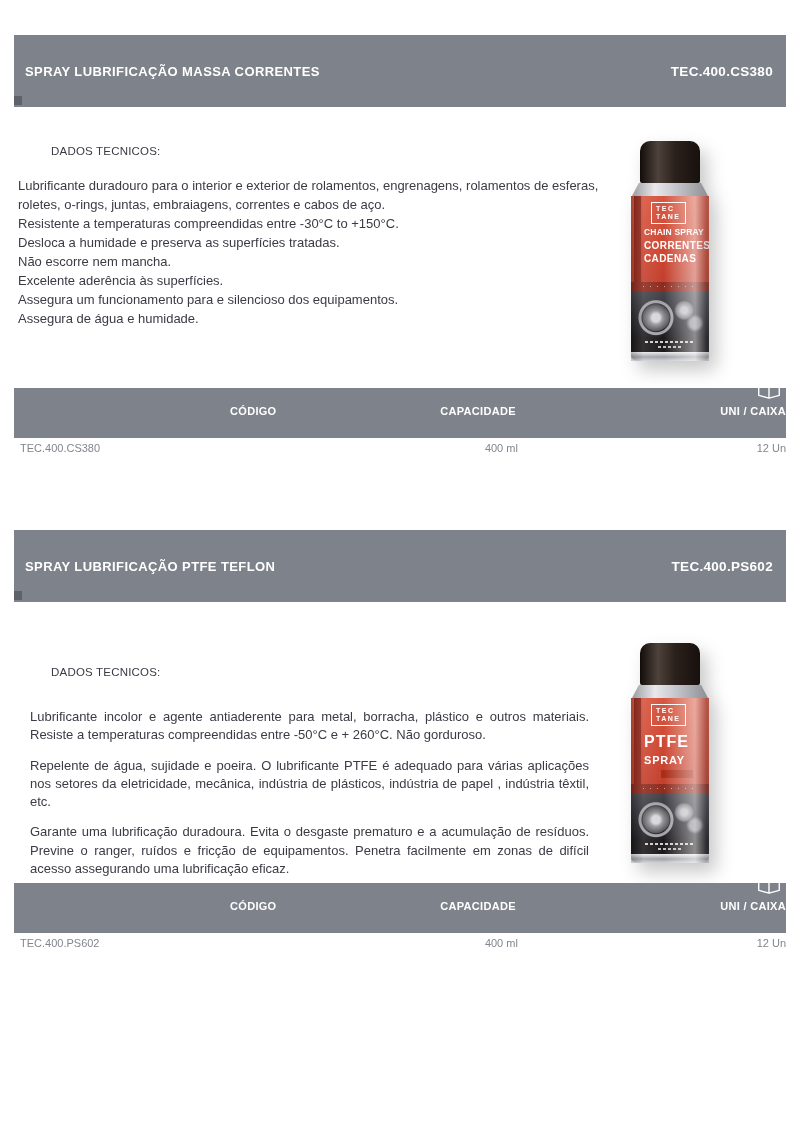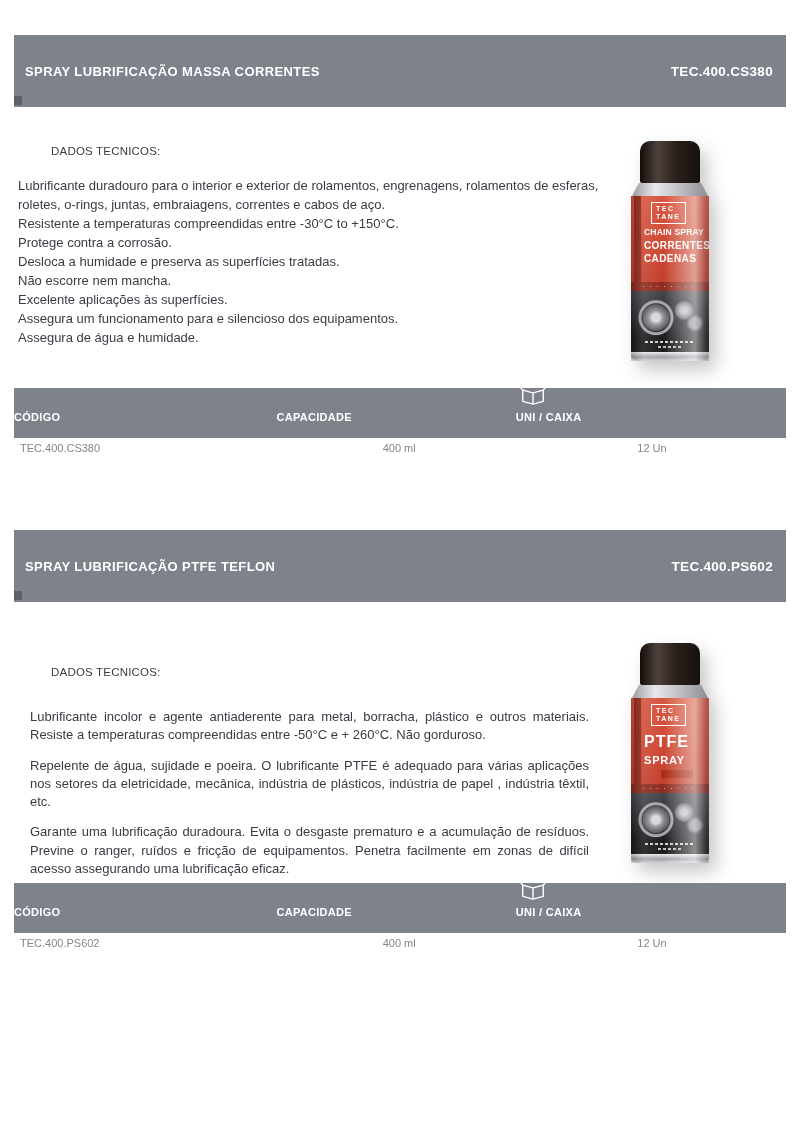--- a/index.html
+++ b/index.html
@@ -22,26 +22,26 @@
   .sec2 .dados{top:136px;}
   .desc{position:absolute;left:18px;color:#3a3b44;font-size:13px;}
   .sec1 .desc{top:141px;}
   .sec2 .desc{top:166px;width:583px;}
   .desc .dline{line-height:19px;white-space:nowrap;}
   .desc p{margin:12px;text-align:justify;line-height:18.3px;}
 
   
   .ptable{position:absolute;top:353px;left:14px;width:772px;}
   .thead{height:50px;background:#7e828b;display:flex;}
-  .th{display:flex;flex-direction:column;align-items:flex-start;justify-content:flex-end;
-      padding-bottom:15px;color:#fff;font-weight:bold;font-size:11px;letter-spacing:.3px;}
+  .th{display:flex;flex-direction:column;align-items:flex-end;justify-content:flex-end;
+      padding-bottom:21px;color:#fff;font-weight:bold;font-size:11px;letter-spacing:.3px;}
   .c1{width:34%;}.c2{width:31%;}.c3{width:35%;}
   .boxicon{margin-bottom:3px;}
   .trow{display:flex;padding-top:4px;color:#83868e;font-size:11px;}
-  .td{text-align:center;}
+  .td{text-align:right;}
   .td.c1{text-align:left;padding-left:6px;}
 
   
   .can{position:absolute;width:78px;filter:drop-shadow(7px 9px 9px rgba(0,0,0,.22));}
   .sec1 .can{top:106px;left:631px;}
   .sec2 .can{top:113px;left:631px;}
   .cap{width:60px;height:42px;margin:0 auto;border-radius:10px 10px 2px 2px;
        background:linear-gradient(90deg,#120d0b,#4e423b 30%,#2b211c 58%,#17100d);}
   .shoulder{width:76px;height:13px;margin:0 auto;
        background:linear-gradient(90deg,#9a9aa0,#e9e9ec 30%,#c2c3c8 60%,#8e8f95);
@@ -90,24 +90,23 @@
       <span class="code">TEC.400.CS380</span>
       <i class="notch"></i>
     </header>
 
     <div class="dados">DADOS TECNICOS:</div>
 
     <div class="desc">
       <div class="dline">Lubrificante duradouro para o interior e exterior de rolamentos, engrenagens, rolamentos de esferas,</div>
       <div class="dline">roletes, o-rings, juntas, embraiagens, correntes e cabos de aço.</div>
       <div class="dline">Resistente a temperaturas compreendidas entre -30°C to +150°C.</div>
-      <div class="dline">Protege contra a corrosão.</div>
       <div class="dline">Desloca a humidade e preserva as superfícies tratadas.</div>
       <div class="dline">Não escorre nem mancha.</div>
-      <div class="dline">Excelente aplicações às superfícies.</div>
+      <div class="dline">Excelente aderência às superfícies.</div>
       <div class="dline">Assegura um funcionamento para e silencioso dos equipamentos.</div>
       <div class="dline">Assegura de água e humidade.</div>
     </div>
 
     <div class="can">
       <div class="cap"></div>
       <div class="shoulder"></div>
       <div class="canbody">
         <div class="label">
           <div class="brand">

